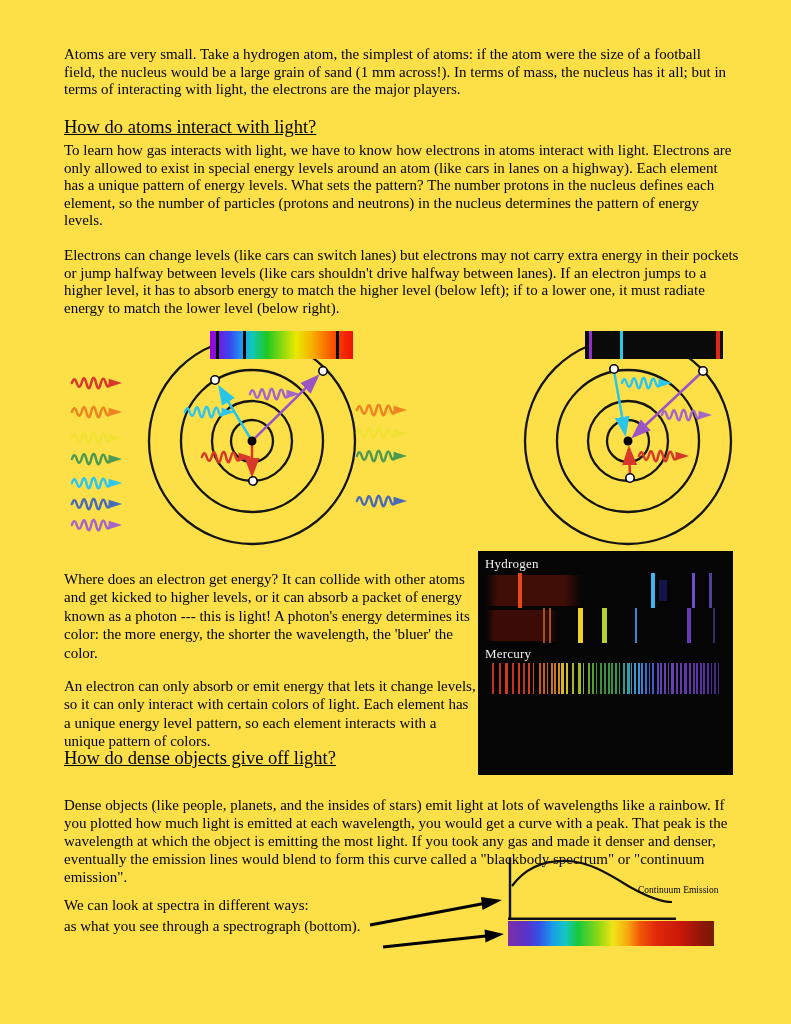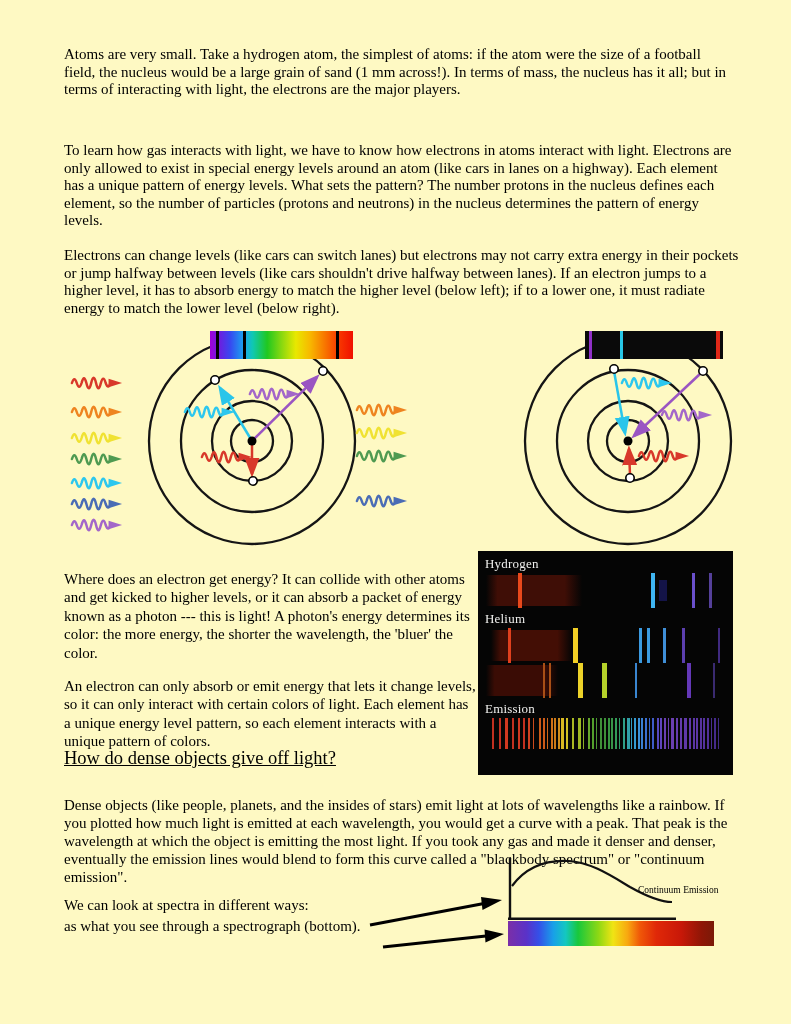--- a/index.html
+++ b/index.html
@@ -1,16 +1,16 @@
 <!DOCTYPE html>
 <html><head>
 <meta charset="utf-8">
 <style>
   html,body{margin:0;padding:0;background:#fff;}
-  #page{position:relative;width:791px;height:1024px;background:#fef9c3;overflow:hidden;
+  #page{position:relative;width:791px;height:1024px;background:#fde047;overflow:hidden;
         font-family:"Liberation Serif","DejaVu Serif",serif;color:#000;}
   .abs{position:absolute;}
   .para{font-size:15px;line-height:17.6px;}
   .h{font-size:18.5px;text-decoration:underline;font-weight:normal;margin:0;}
   .mid{line-height:18.4px;}
   .p6{line-height:18px;}
   .ways{font-size:15px;line-height:21.3px;}
   b{font-weight:normal;}
   
   .bar{position:absolute;height:28px;}
@@ -43,20 +43,21 @@
           <path d="M0,0 L8,3 L0,6 Z" fill="currentColor" style="color: rgb(154, 85, 194);"></path>
         </marker>
       <marker id="mh-re" markerWidth="9" markerHeight="8" refX="6.5" refY="3" orient="auto">
           <path d="M0,0 L8,3 L0,6 Z" fill="currentColor" style="color: rgb(216, 56, 42);"></path>
         </marker>
     </defs>
   </svg>
 
   <div class="abs para" style="left:64px;top:46px;width:670px">Atoms are very small.  Take a hydrogen atom, the simplest of atoms: if the atom were the size of a football field, the nucleus would be a large grain of sand (1 mm across!).  In terms of mass, the nucleus has it all; but in terms of interacting with light, the electrons are the major players.</div>
 
+  <h2 class="abs h" style="left:64px;top:117px">How do atoms interact with light?</h2>
 
   <div class="abs para" style="left:64px;top:142px;width:672px">To learn how gas interacts with light, we have to know how electrons in atoms interact with light. Electrons are only allowed to exist in special energy levels around an atom (like cars in lanes on a highway).  Each element has a unique pattern of energy levels.  What sets the pattern?  The number protons in the nucleus defines each element, so the number of particles (protons and neutrons) in the nucleus determines the pattern of energy levels.</div>
 
   <div class="abs para" style="left:64px;top:247px;width:676px"><span>Electrons can change levels (like cars can switch lanes) but electrons may not carry extra energy in their pockets or jump halfway between levels (like cars </span><b>shouldn't</b><span> drive halfway between lanes).  If an electron jumps to a higher level, it has to absorb energy to match the higher level (</span><b>below left</b><span>); if to a lower one, it must radiate energy to match the lower level (</span><b>below right</b><span>).</span></div>
 
   <svg class="abs" style="left:55px;top:325px" width="400" height="230" viewBox="0 0 400 230">
     <g fill="none" stroke="#151515" stroke-width="2.3">
       <circle cx="197" cy="116" r="21"></circle>
         <circle cx="197" cy="116" r="40"></circle>
       <circle cx="197" cy="116" r="71"></circle>
@@ -133,49 +134,36 @@
   <div id="panel">
       <div class="srow">
         <div class="slabel">Hydrogen</div>
         <div class="sband">
           <div class="sglow" style="left: 0%; width: 40%; background: linear-gradient(90deg, transparent 0%, rgb(63, 14, 6) 12%, rgb(63, 14, 6) 82%, transparent 100%);"></div>
           <div class="sline" style="left: 13.5%; width: 3.5px; background: rgb(232, 73, 28);"></div>
           <div class="sline" style="left: 69%; width: 4px; background: rgb(63, 181, 242);"></div>
           <div class="sline" style="left: 72.5%; width: 8px; background: rgb(20, 20, 72); height: 62%; top: 19%;"></div>
           <div class="sline" style="left: 86%; width: 3px; background: rgb(106, 80, 204);"></div>
           <div class="sline" style="left: 93.5%; width: 2.5px; background: rgb(85, 64, 154);"></div>
-        </div>
-      </div>
-      <div class="srow">
-        <div class="slabel">Helium</div>
-        <div class="sband">
-          <div class="sglow" style="left: 2%; width: 34%; background: linear-gradient(90deg, transparent 0%, rgb(67, 14, 5) 12%, rgb(67, 14, 5) 82%, transparent 100%);"></div>
-          <div class="sline" style="left: 9%; width: 3.5px; background: rgb(224, 64, 30);"></div>
-          <div class="sline" style="left: 36.5%; width: 5px; background: rgb(242, 207, 37);"></div>
-          <div class="sline" style="left: 64%; width: 3px; background: rgb(59, 154, 224);"></div>
-          <div class="sline" style="left: 67.5%; width: 3px; background: rgb(59, 154, 224);"></div>
-          <div class="sline" style="left: 74%; width: 3px; background: rgb(63, 143, 216);"></div>
-          <div class="sline" style="left: 82%; width: 3.5px; background: rgb(92, 63, 176);"></div>
-          <div class="sline" style="left: 97%; width: 2px; background: rgb(64, 42, 128);"></div>
         </div>
       </div>
       <div class="srow">
         <div class="sband">
           <div class="sglow" style="left: 0%; width: 30%; background: linear-gradient(90deg, transparent 0%, rgb(58, 12, 5) 12%, rgb(58, 12, 5) 82%, transparent 100%);"></div>
           <div class="sline" style="left: 24%; width: 2px; background: rgb(168, 79, 22);"></div>
           <div class="sline" style="left: 26.5%; width: 2px; background: rgb(168, 79, 22);"></div>
           <div class="sline" style="left: 38.5%; width: 5px; background: rgb(236, 210, 41);"></div>
           <div class="sline" style="left: 48.5%; width: 5px; background: rgb(181, 210, 42);"></div>
           <div class="sline" style="left: 62.5%; width: 2px; background: rgb(58, 134, 208);"></div>
           <div class="sline" style="left: 84%; width: 4px; background: rgb(100, 56, 184);"></div>
           <div class="sline" style="left: 95%; width: 2px; background: rgb(58, 42, 112);"></div>
         </div>
       </div>
       <div class="srow">
-        <div class="slabel">Emission</div>
+        <div class="slabel">Mercury</div>
         <div class="sband">
           <div class="sline" style="left: 2.5%; width: 2px; background: rgb(194, 48, 32);"></div>
           <div class="sline" style="left: 5.5%; width: 1.5px; background: rgb(194, 48, 32);"></div>
           <div class="sline" style="left: 8%; width: 2.5px; background: rgb(208, 56, 32);"></div>
           <div class="sline" style="left: 11%; width: 1.5px; background: rgb(194, 48, 32);"></div>
           <div class="sline" style="left: 13.5%; width: 2px; background: rgb(208, 56, 32);"></div>
           <div class="sline" style="left: 15.5%; width: 1.5px; background: rgb(194, 48, 32);"></div>
           <div class="sline" style="left: 17.5%; width: 2px; background: rgb(208, 64, 32);"></div>
           <div class="sline" style="left: 19.5%; width: 1.5px; background: rgb(204, 74, 28);"></div>
           <div class="sline" style="left: 22%; width: 2.5px; background: rgb(204, 90, 24);"></div>

